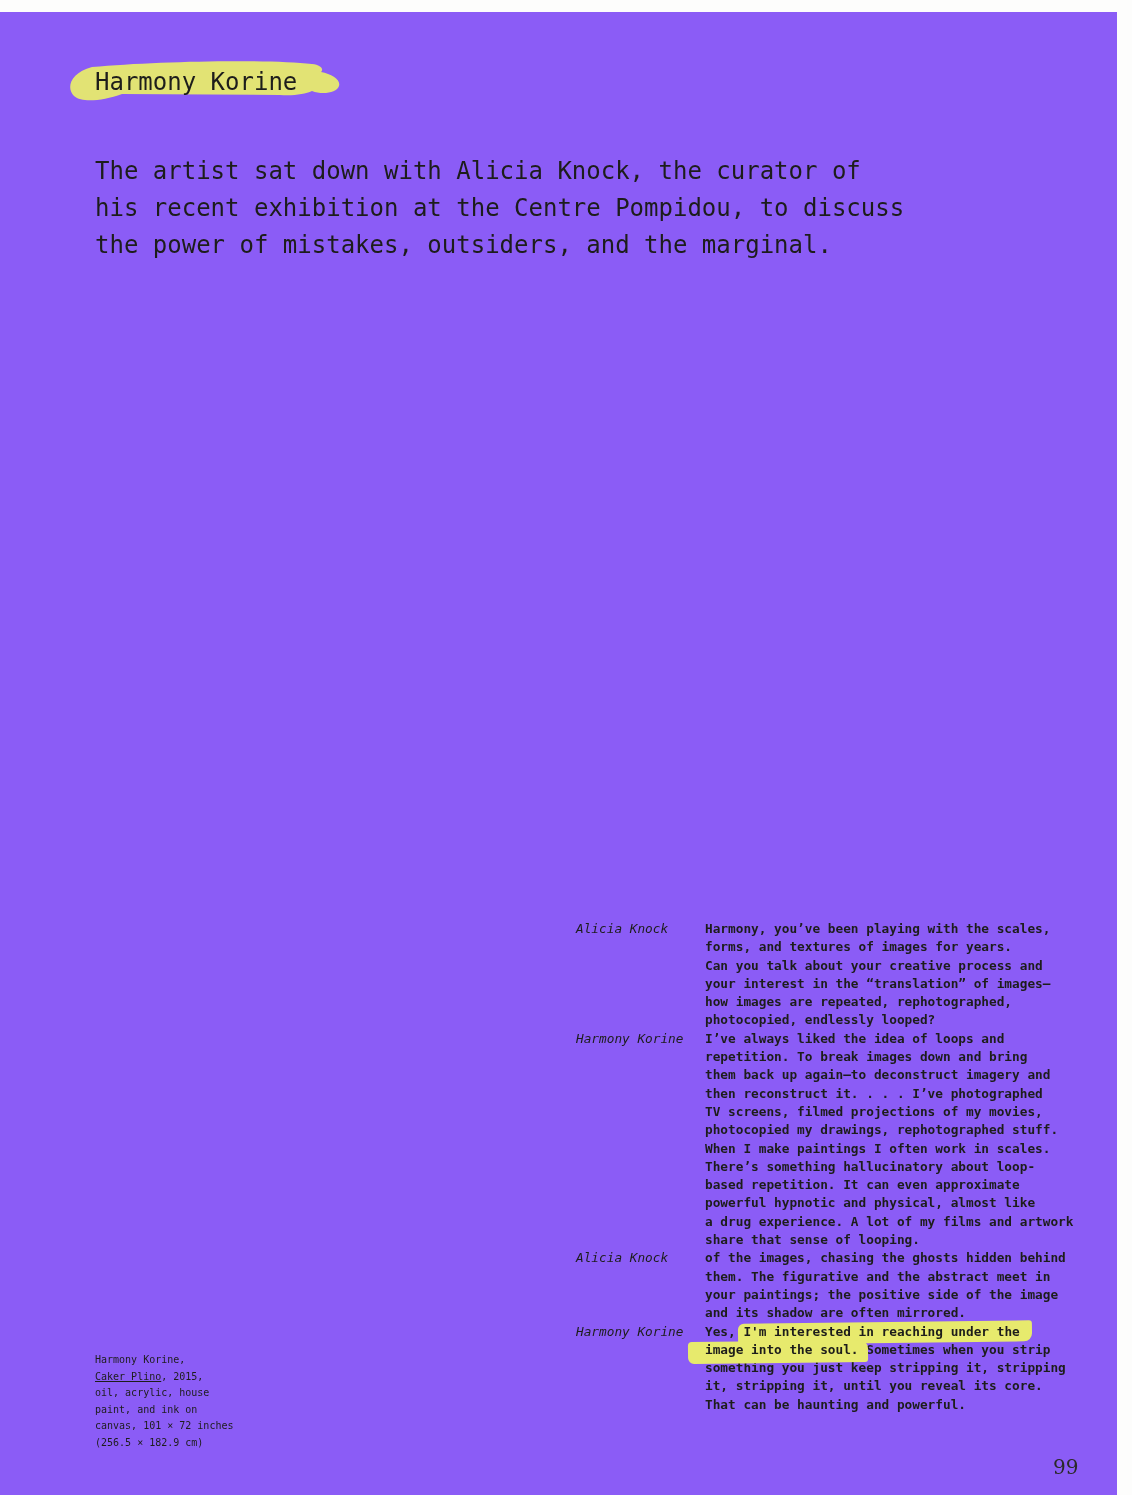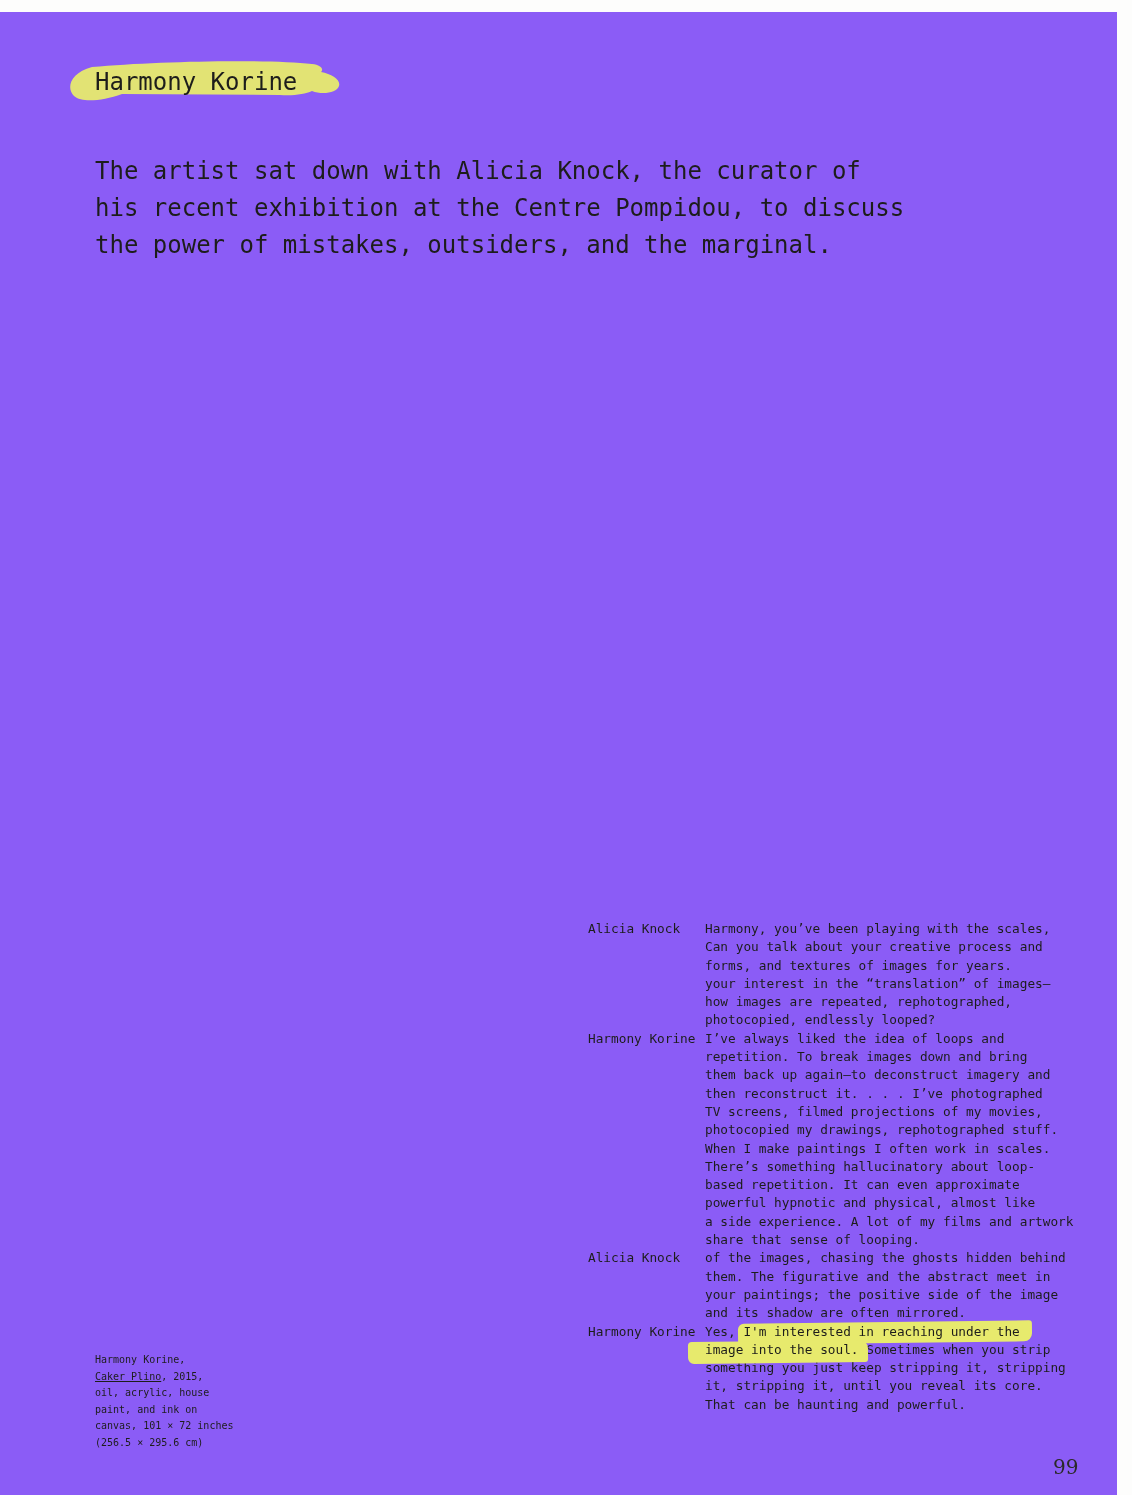--- a/index.html
+++ b/index.html
@@ -50,25 +50,26 @@
     position: absolute;
     left: 576px;
     top: 908px;
     width: 500px;
     font-size: 12.75px;
     line-height: 18.3px;
   }
   .turn { position: relative; }
   .speaker {
     position: absolute;
-    left: 12px;
+    left: 0;
     top: 0;
     white-space: pre;
-  }
-  .turn-lines { margin-left: 129px; }
+    font-style: italic;
+  }
+  .turn-lines { margin-left: 129px; font-weight: bold; }
   .iline { white-space: pre; }
 
   
   .hl { position: relative; z-index: 0; }
   .hl::before {
     content: "";
     position: absolute;
     z-index: -1;
     background: #e7ea6d;
   }
@@ -129,42 +130,42 @@
     <div class="intro-line">his recent exhibition at the Centre Pompidou, to discuss</div>
     <div class="intro-line">the power of mistakes, outsiders, and the marginal.</div>
   </div>
 
   <div class="interview">
 
     <div class="turn">
       <div class="speaker">Alicia Knock</div>
       <div class="turn-lines">
         <div class="iline">Harmony, you’ve been playing with the scales,</div>
+        <div class="iline">forms, and textures of images for years.</div>
         <div class="iline">Can you talk about your creative process and</div>
-        <div class="iline">forms, and textures of images for years.</div>
         <div class="iline">your interest in the “translation” of images—</div>
         <div class="iline">how images are repeated, rephotographed,</div>
         <div class="iline">photocopied, endlessly looped?</div>
       </div>
     </div>
 
     <div class="turn">
       <div class="speaker">Harmony Korine</div>
       <div class="turn-lines">
         <div class="iline">I’ve always liked the idea of loops and</div>
         <div class="iline">repetition. To break images down and bring</div>
         <div class="iline">them back up again—to deconstruct imagery and</div>
         <div class="iline">then reconstruct it. . . . I’ve photographed</div>
         <div class="iline">TV screens, filmed projections of my movies,</div>
         <div class="iline">photocopied my drawings, rephotographed stuff.</div>
         <div class="iline">When I make paintings I often work in scales.</div>
         <div class="iline">There’s something hallucinatory about loop-</div>
         <div class="iline">based repetition. It can even approximate</div>
         <div class="iline">powerful hypnotic and physical, almost like</div>
-        <div class="iline">a side experience. A lot of my films and artwork</div>
+        <div class="iline">a drug experience. A lot of my films and artwork</div>
         <div class="iline">share that sense of looping.</div>
       </div>
     </div>
 
     <div class="turn">
       <div class="speaker">Alicia Knock</div>
       <div class="turn-lines">
         <div class="iline">of the images, chasing the ghosts hidden behind</div>
         <div class="iline">them. The figurative and the abstract meet in</div>
         <div class="iline">your paintings; the positive side of the image</div>
@@ -184,18 +185,18 @@
     </div>
 
   </div>
 
   <div class="caption">
     <div class="caption-line">Harmony Korine,</div>
     <div class="caption-line"><span class="artwork-title">Caker Plino</span><span>, 2015,</span></div>
     <div class="caption-line">oil, acrylic, house</div>
     <div class="caption-line">paint, and ink on</div>
     <div class="caption-line">canvas, 101 × 72 inches</div>
-    <div class="caption-line">(256.5 × 295.6 cm)</div>
+    <div class="caption-line">(256.5 × 182.9 cm)</div>
   </div>
 
   <div class="page-number">99</div>
 
 </div>
 
 </body></html>

